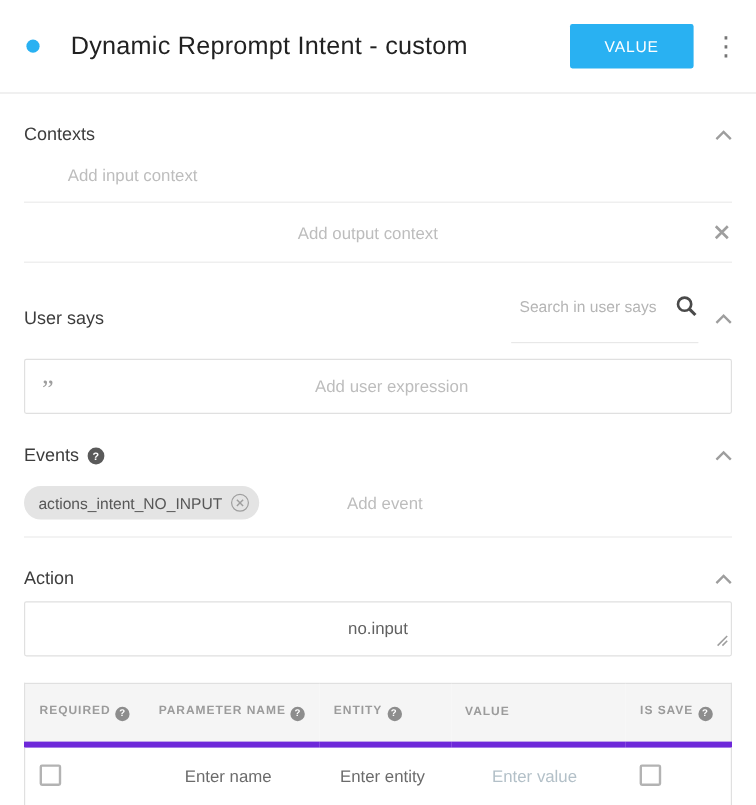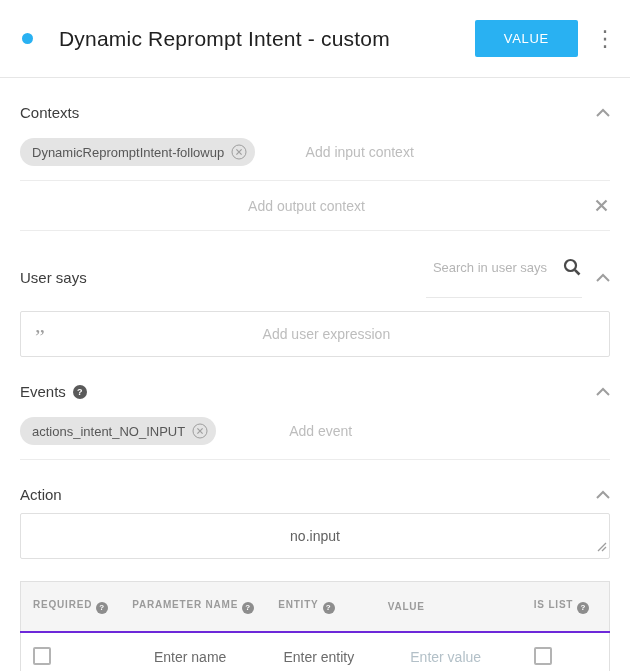--- a/index.html
+++ b/index.html
@@ -175,21 +175,21 @@
 
   
   .params-table {
     width: 100%;
     border-collapse: collapse;
     border: 1px solid #e0e0e0;
     margin-top: 22px;
   }
   .params-table th {
     background: #f5f5f5;
-    border-bottom: 2px solid #6d28d9;
+    border-bottom: 5px solid #6d28d9;
     font-size: 10px;
     font-weight: 700;
     letter-spacing: 0.8px;
     color: #9b9b9b;
     text-align: left;
     padding: 17px 12px;
     white-space: nowrap;
   }
   .params-table td {
     padding: 14px 12px;
@@ -241,29 +241,20 @@
       <h2 class="section-title">Contexts</h2>
       <span class="spacer"></span>
       <span class="chevron">
         <svg width="14" height="9" viewBox="0 0 14 9">
             <polyline points="1,8 7,2 13,8" fill="none" stroke="#9e9e9e" stroke-width="2"></polyline>
           </svg>
       </span>
     </div>
 
     <div class="chip-row">
-      <span class="chip">
-        <span>DynamicRepromptIntent-followup</span>
-        <span class="chip-x">
-          <svg width="16" height="16" viewBox="0 0 16 16">
-              <circle cx="8" cy="8" r="7" fill="none" stroke="#9e9e9e"></circle>
-              <path d="M5.4 5.4l5.2 5.2M10.6 5.4l-5.2 5.2" stroke="#9e9e9e" stroke-width="1.2"></path>
-            </svg>
-        </span>
-      </span>
       <input class="add-input" placeholder="Add input context" style="">
     </div>
 
     <div class="output-row">
       <input placeholder="Add output context" style="">
       <span class="clear-x">
         <svg width="13" height="13" viewBox="0 0 13 13">
             <path d="M1.5 1.5l10 10M11.5 1.5l-10 10" stroke="#9e9e9e" stroke-width="2.2"></path>
           </svg>
       </span>
@@ -352,21 +343,21 @@
         <th class="col-name">
           <span>PARAMETER NAME</span><span class="th-help">?</span>
         </th>
         <th class="col-entity">
           <span>ENTITY</span><span class="th-help">?</span>
         </th>
         <th class="col-value">
           <span>VALUE</span>
         </th>
         <th class="col-islist">
-          <span>IS LIST</span><span class="th-help">?</span>
+          <span>IS SAVE</span><span class="th-help">?</span>
         </th>
       </tr>
     </thead>
     <tbody>
       <tr>
         <td><span class="checkbox"></span></td>
         <td><input class="dark-ph" placeholder="Enter name" style=""></td>
         <td><input class="dark-ph" placeholder="Enter entity" style=""></td>
         <td><input class="light-ph" placeholder="Enter value" style=""></td>
         <td><span class="checkbox"></span></td>

